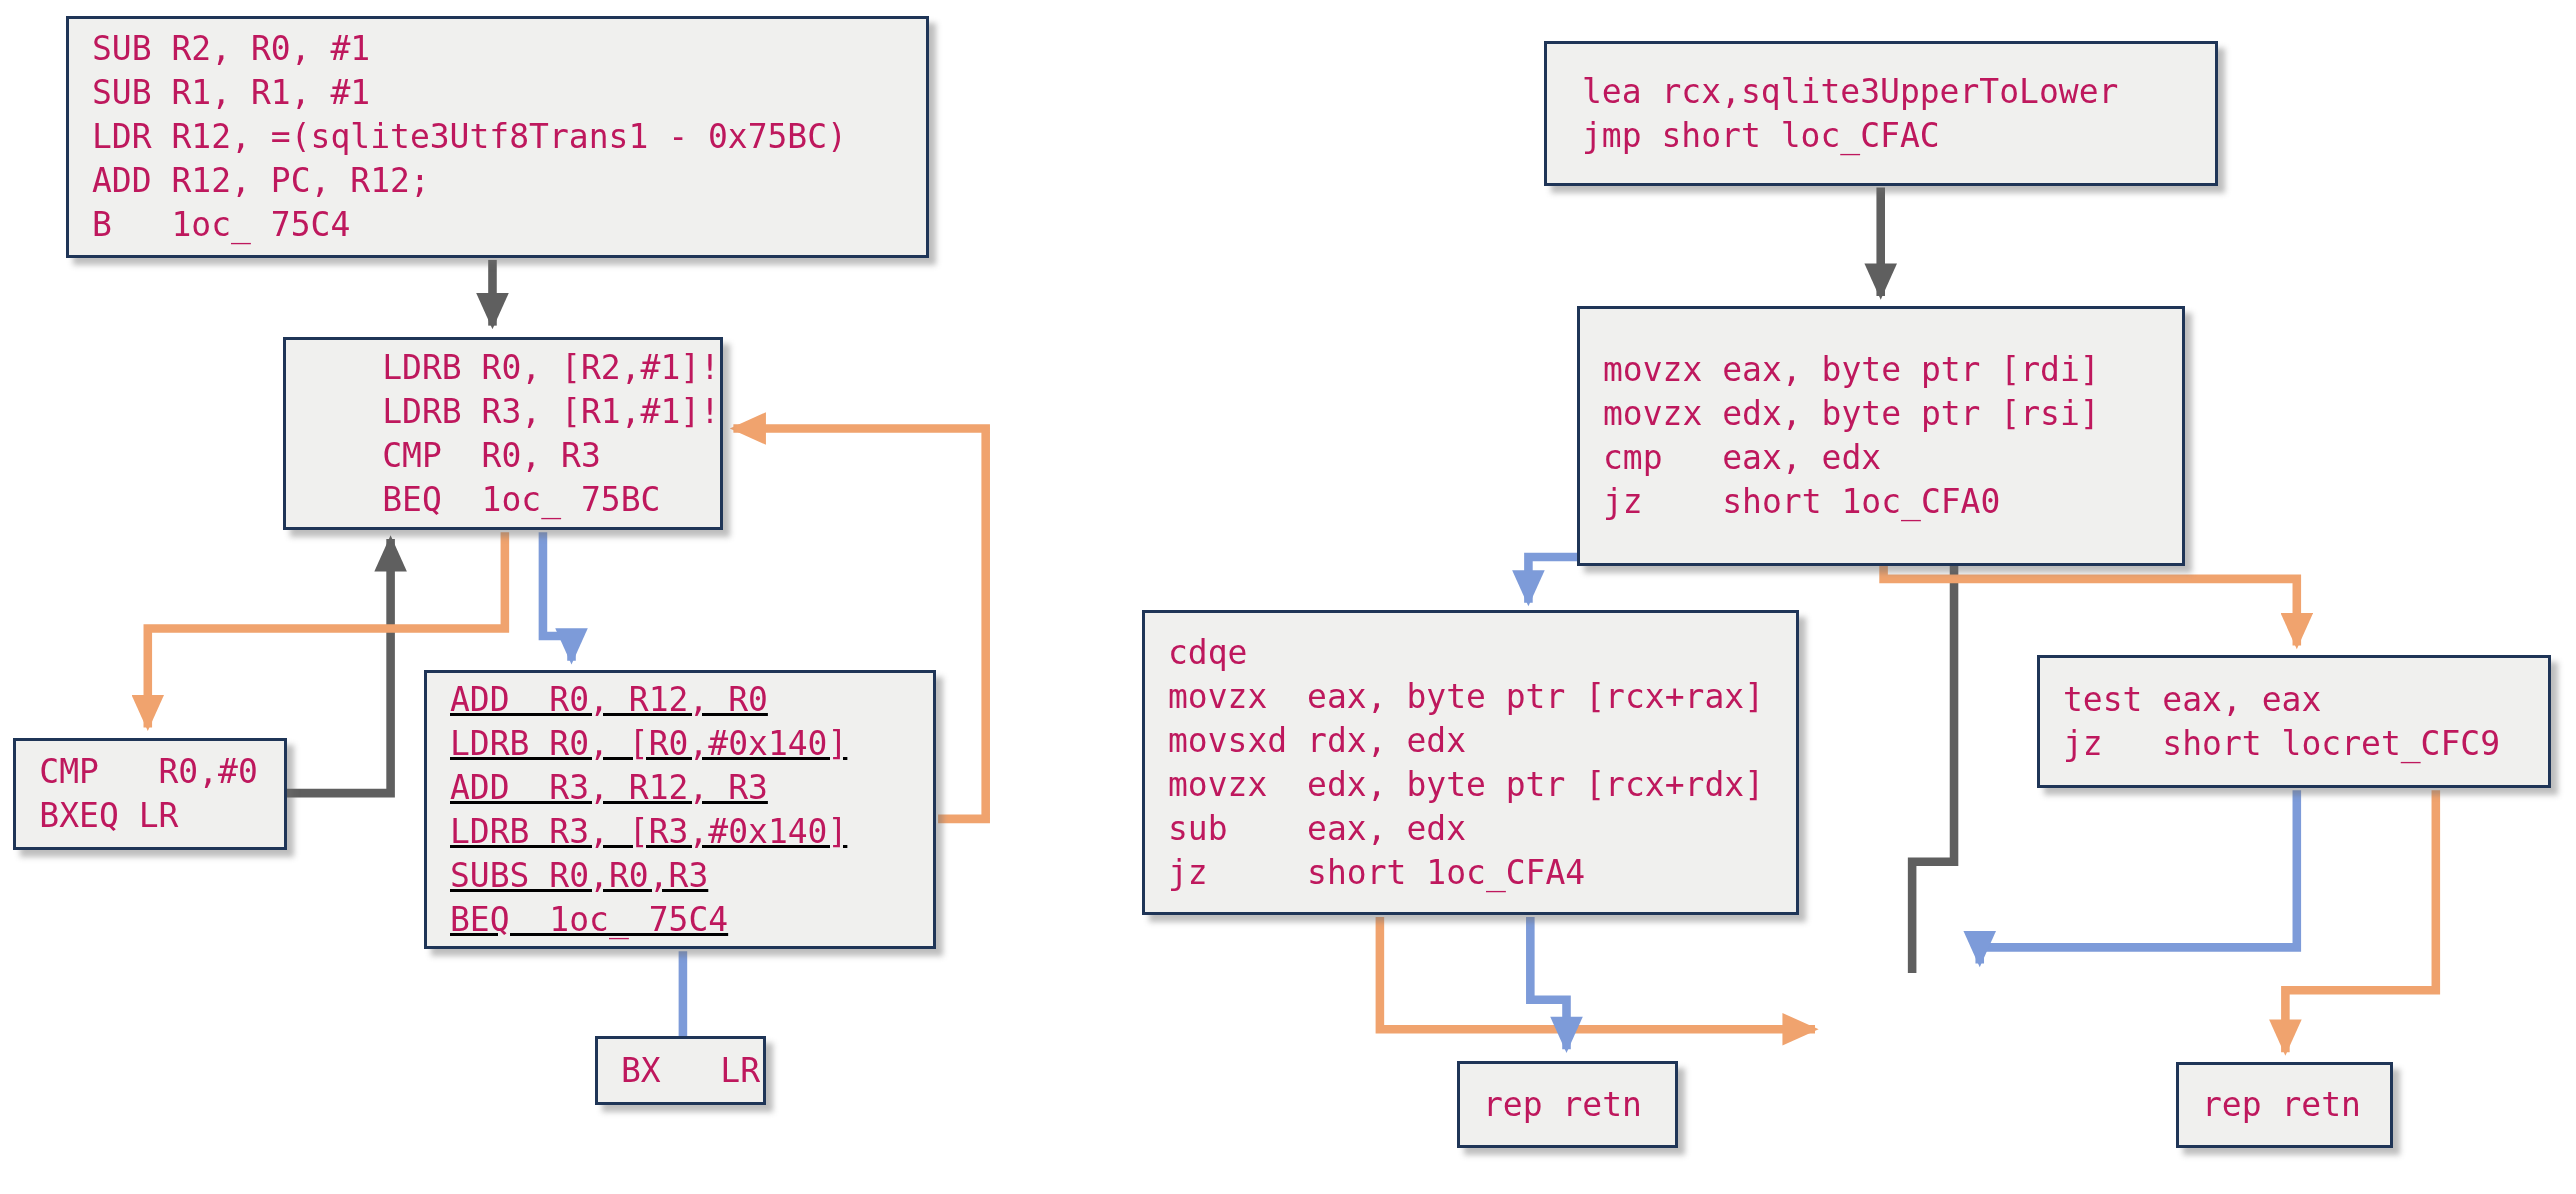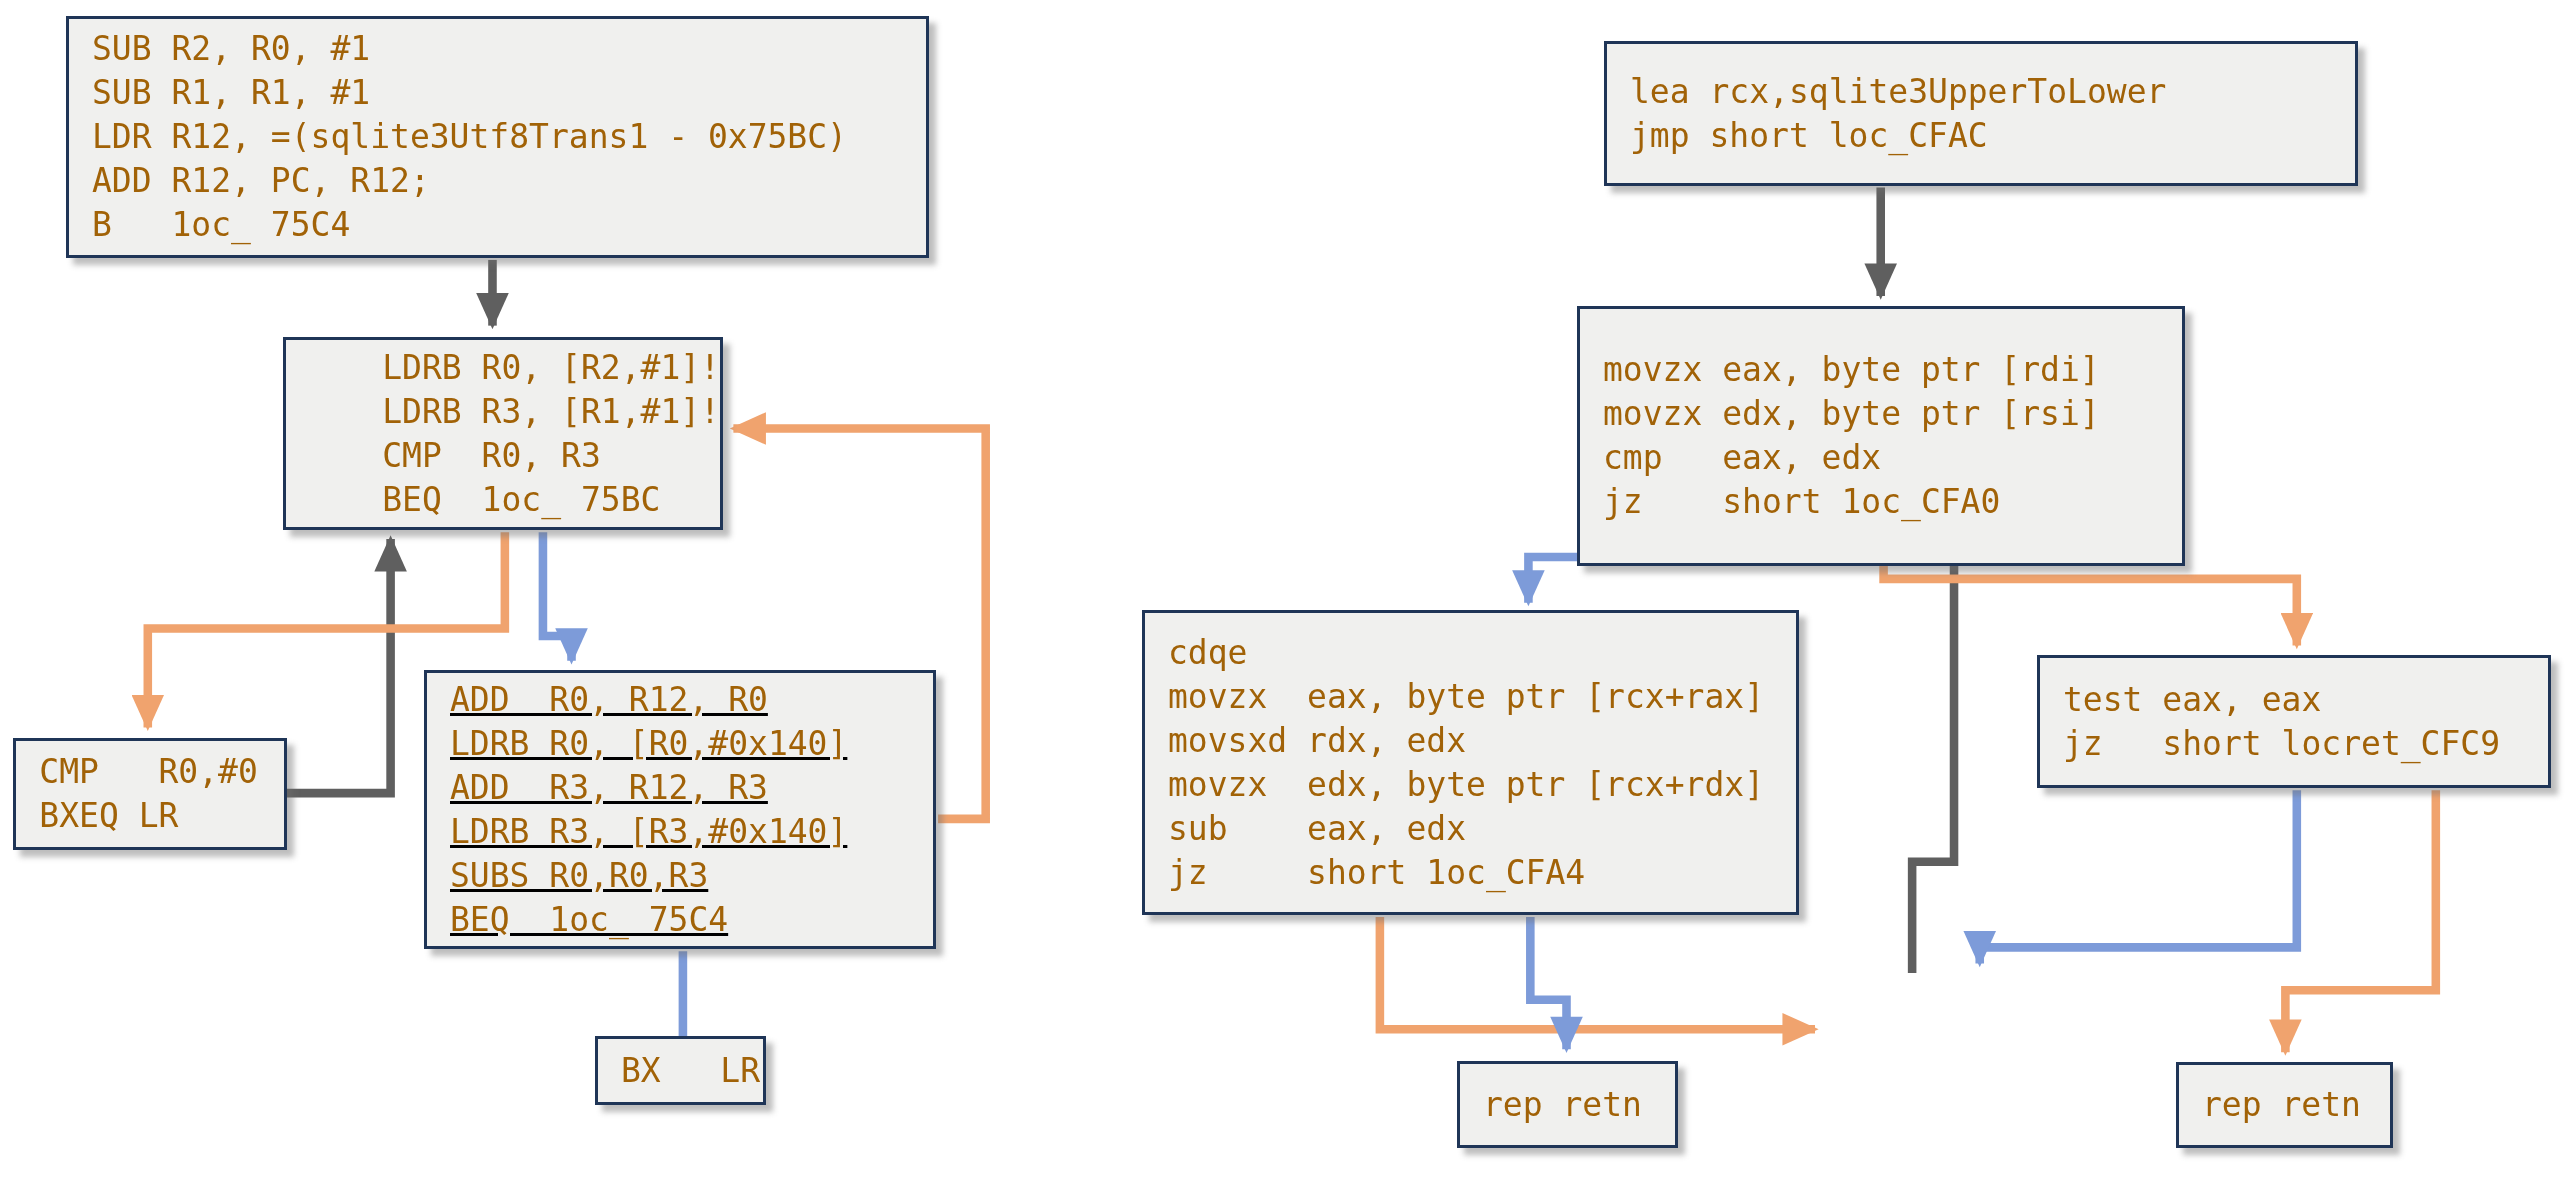--- a/index.html
+++ b/index.html
@@ -21,30 +21,30 @@
     align-items: center;
     box-sizing: border-box;
     z-index: 2;
   }
   .block pre {
     margin: 0;
     padding-left: 23px;
     font-family: "DejaVu Sans Mono", "Liberation Mono", monospace;
     font-size: 33px;
     line-height: 44px;
-    color: #a16207;
+    color: #be185d;
     white-space: pre;
   }
   
   .b-arm-entry   { left: 66px;   top: 16px;   width: 863px; height: 242px; }
   .b-arm-loop    { left: 283px;  top: 337px;  width: 440px; height: 193px; justify-content: flex-end; }
   .b-arm-cmp     { left: 13.3px;   top: 738px;  width: 274px; height: 112px; }
   .b-arm-trans   { left: 424px;  top: 670px;  width: 512px; height: 279px; text-decoration: underline; }
   .b-arm-ret     { left: 595px;  top: 1036px; width: 171px; height: 69px;  }
-  .b-x86-entry   { left: 1604px; top: 41px;   width: 754px; height: 145px; }
+  .b-x86-entry   { left: 1544px; top: 41px;   width: 674px; height: 145px; padding-left: 12px; }
   .b-x86-loop    { left: 1577px; top: 306px;  width: 608px; height: 260px; }
   .b-x86-trans   { left: 1142px; top: 610px;  width: 657px; height: 305px; }
   .b-x86-test    { left: 2037px; top: 655px;  width: 514px; height: 133px; }
   .b-x86-inc     { left: 1827px; top: 973px; width: 301px; height: 112px; }
   .b-x86-ret1    { left: 1457px; top: 1061px; width: 221px; height: 87px;  }
   .b-x86-ret2    { left: 2176px; top: 1062px; width: 217px; height: 86px;  }
   polyline { fill: none; stroke-width: 9px; }
 </style>
 </head>
 <body>

